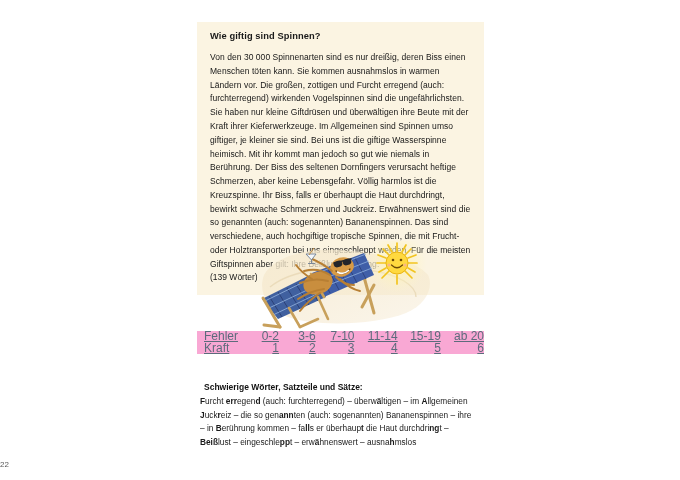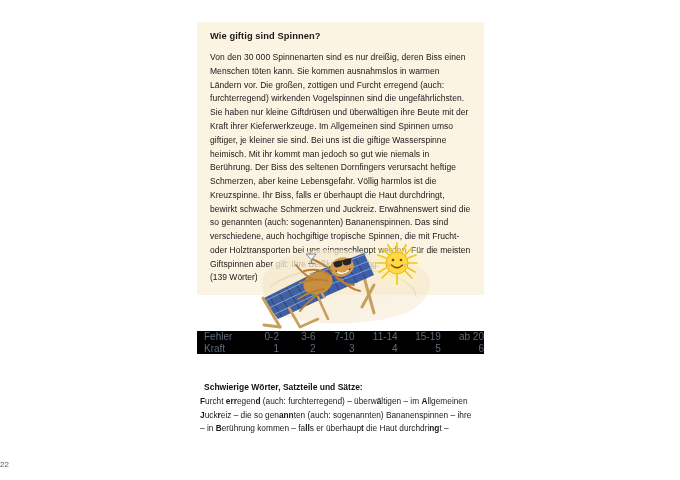--- a/index.html
+++ b/index.html
@@ -81,27 +81,28 @@
     flex: 0 0 64px;
     font-size: 7.6px;
     line-height: 11.5px;
     color: #6f7a85;
     padding-top: 0px;
     white-space: nowrap;
   }
   .grading-label span { display: block; }
   .grading-table {
     flex: 1 1 auto;
-    background: #000000;
+    background: #f9a8d4;
     display: grid;
     grid-template-columns: 1.05fr 0.85fr 0.85fr 0.9fr 1fr 1fr 1fr;
     grid-template-rows: 11.5px 11.5px;
     align-items: center;
-    font-size: 10px;
+    font-size: 12px;
     color: #5d6b7c;
+    text-decoration: underline;
   }
   .grading-table .cell {
     text-align: right;
     line-height: 11.5px;
   }
   .grading-table .cell.head-left {
     text-align: left;
     padding-left: 7px;
   }
 
@@ -288,18 +289,19 @@
       <div class="cell">6</div>
     </div>
   </div>
 
   <div class="difficult">
     <div class="difficult-title">Schwierige Wörter, Satzteile und Sätze:</div>
     <div class="difficult-body">
       <div><b>F</b><span>urcht </span><b>err</b><span>egen</span><b>d</b><span> (auch: furchterregend) – überw</span><b>ä</b><span>ltigen – im </span><b>A</b><span>llgemeinen</span></div>
       <div><b>J</b><span>uck</span><b>r</b><span>eiz – die so gen</span><b>ann</b><span>ten (auch: sogenannten) Bananenspinnen – ihre</span></div>
       <div><span>– in </span><b>B</b><span>erührung kommen – fa</span><b>ll</b><span>s er überhaup</span><b>t</b><span> die Haut durchdri</span><b>ng</b><span>t –</span></div>
+      <div><b>Bei</b><b>ß</b><span>lust – eingeschle</span><b>pp</b><span>t – erw</span><b>ä</b><span>hnenswert – ausna</span><b>h</b><span>mslos</span></div>
     </div>
   </div>
 
   <div class="page-number">22</div>
 
 </div>
 
 </body></html>

